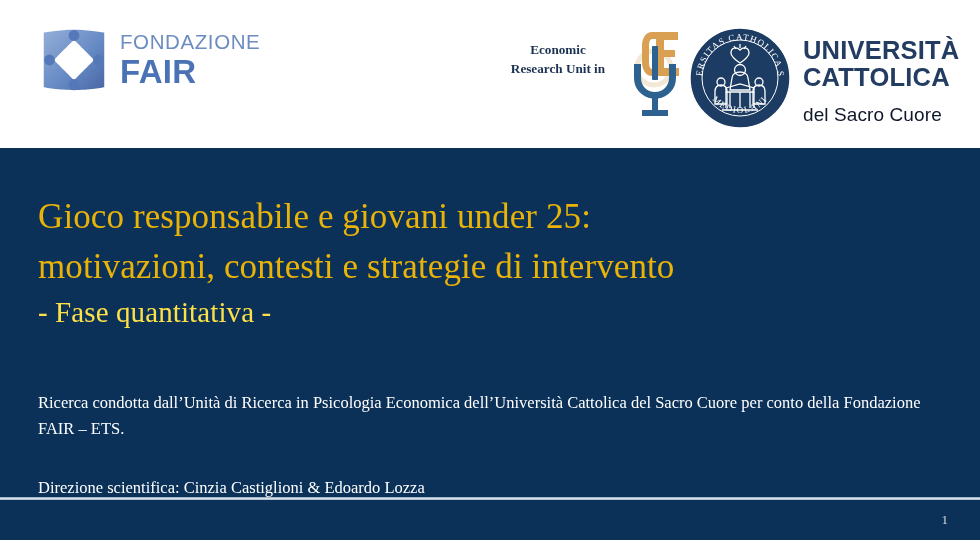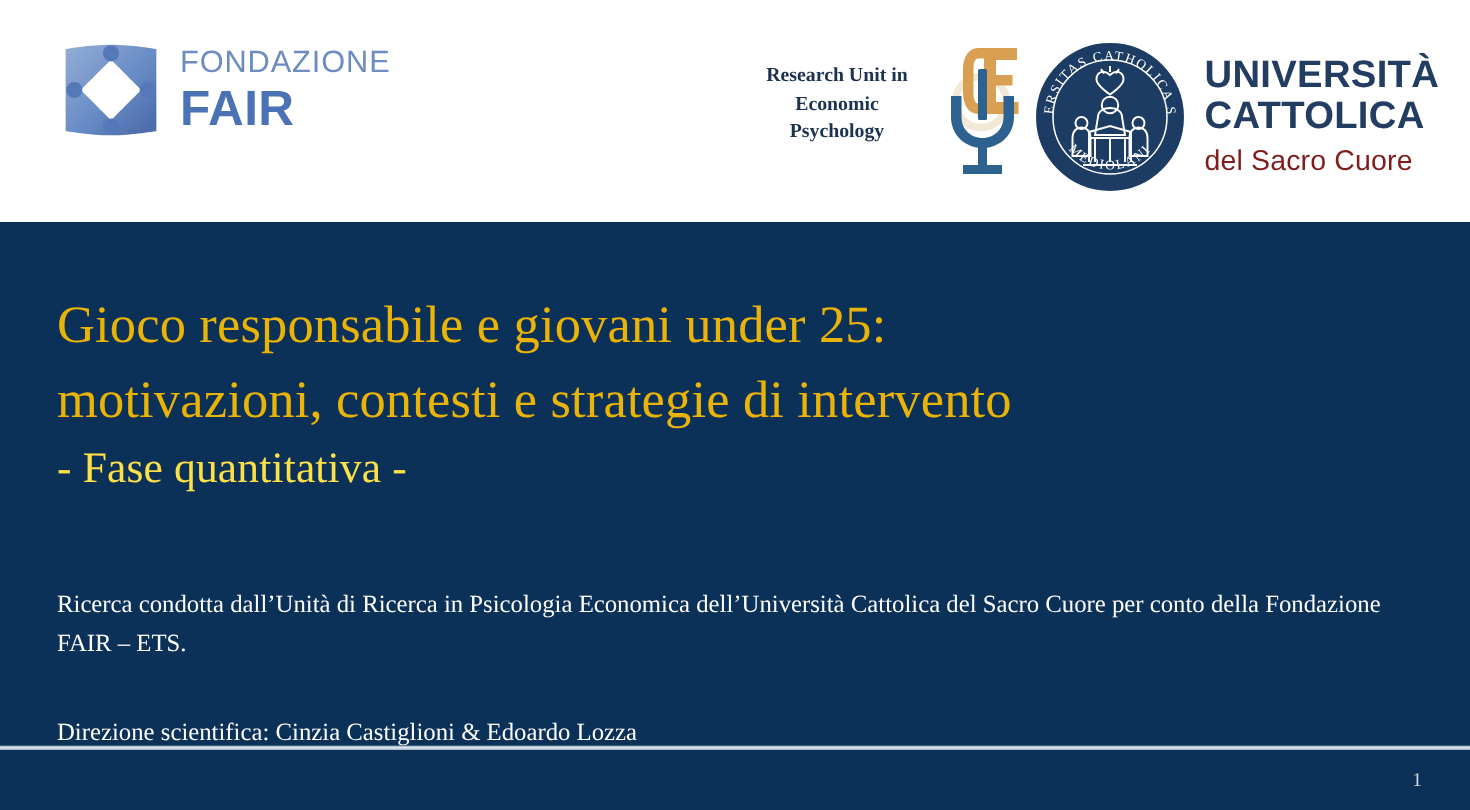--- a/index.html
+++ b/index.html
@@ -114,22 +114,22 @@
     letter-spacing: 0.2px;
     font-weight: 700;
     color: #233c61;
   }
   .uc-line2 { margin-top: 1px; }
   .uc-line3 {
     font-family: "Liberation Sans", sans-serif;
     font-size: 19px;
     letter-spacing: 0.1px;
     font-weight: 400;
-    color: #7f1d1d;
-    margin-top: 8px;
+    color: #0f172a;
+    margin-top: 15px;
   }
 
   
   .navy {
     position: absolute;
     left: 0;
     top: 148px;
     width: 980px;
     height: 392px;
     background: #0b3158;
@@ -232,23 +232,22 @@
         <circle cx="50" cy="84" r="7.5" fill="#5578b8"></circle>
         <circle cx="16" cy="50" r="7.5" fill="#5578b8"></circle>
       </svg>
       <div class="fair-wordmark">
         <span class="fair-word-top">FONDAZIONE</span>
         <span class="fair-word-bottom">FAIR</span>
       </div>
     </div>
 
     <div class="research-unit">
+      <div>Economic</div>
       <div>Research Unit in</div>
-      <div>Economic</div>
-      <div>Psychology</div>
     </div>
 
     <svg class="psi-emblem" viewBox="0 0 62 96">
 
       <circle cx="28" cy="44" r="17" fill="none" stroke="#f0e2cc" stroke-width="5" opacity="0.8"></circle>
 
       <g fill="#d79b4b">
         <path d="M26 8 L52 8 L52 16 L38 16 L38 26 L49 26 L49 33 L38 33 L38 44 L53 44 L53 52 L26 52
                  C20 52 16 46 16 38 L16 22 C16 14 20 8 26 8 Z
                  M26 15 C24 15 23 18 23 22 L23 38 C23 42 24 45 26 45 L30 45 L30 15 Z" opacity="0.95"></path>

